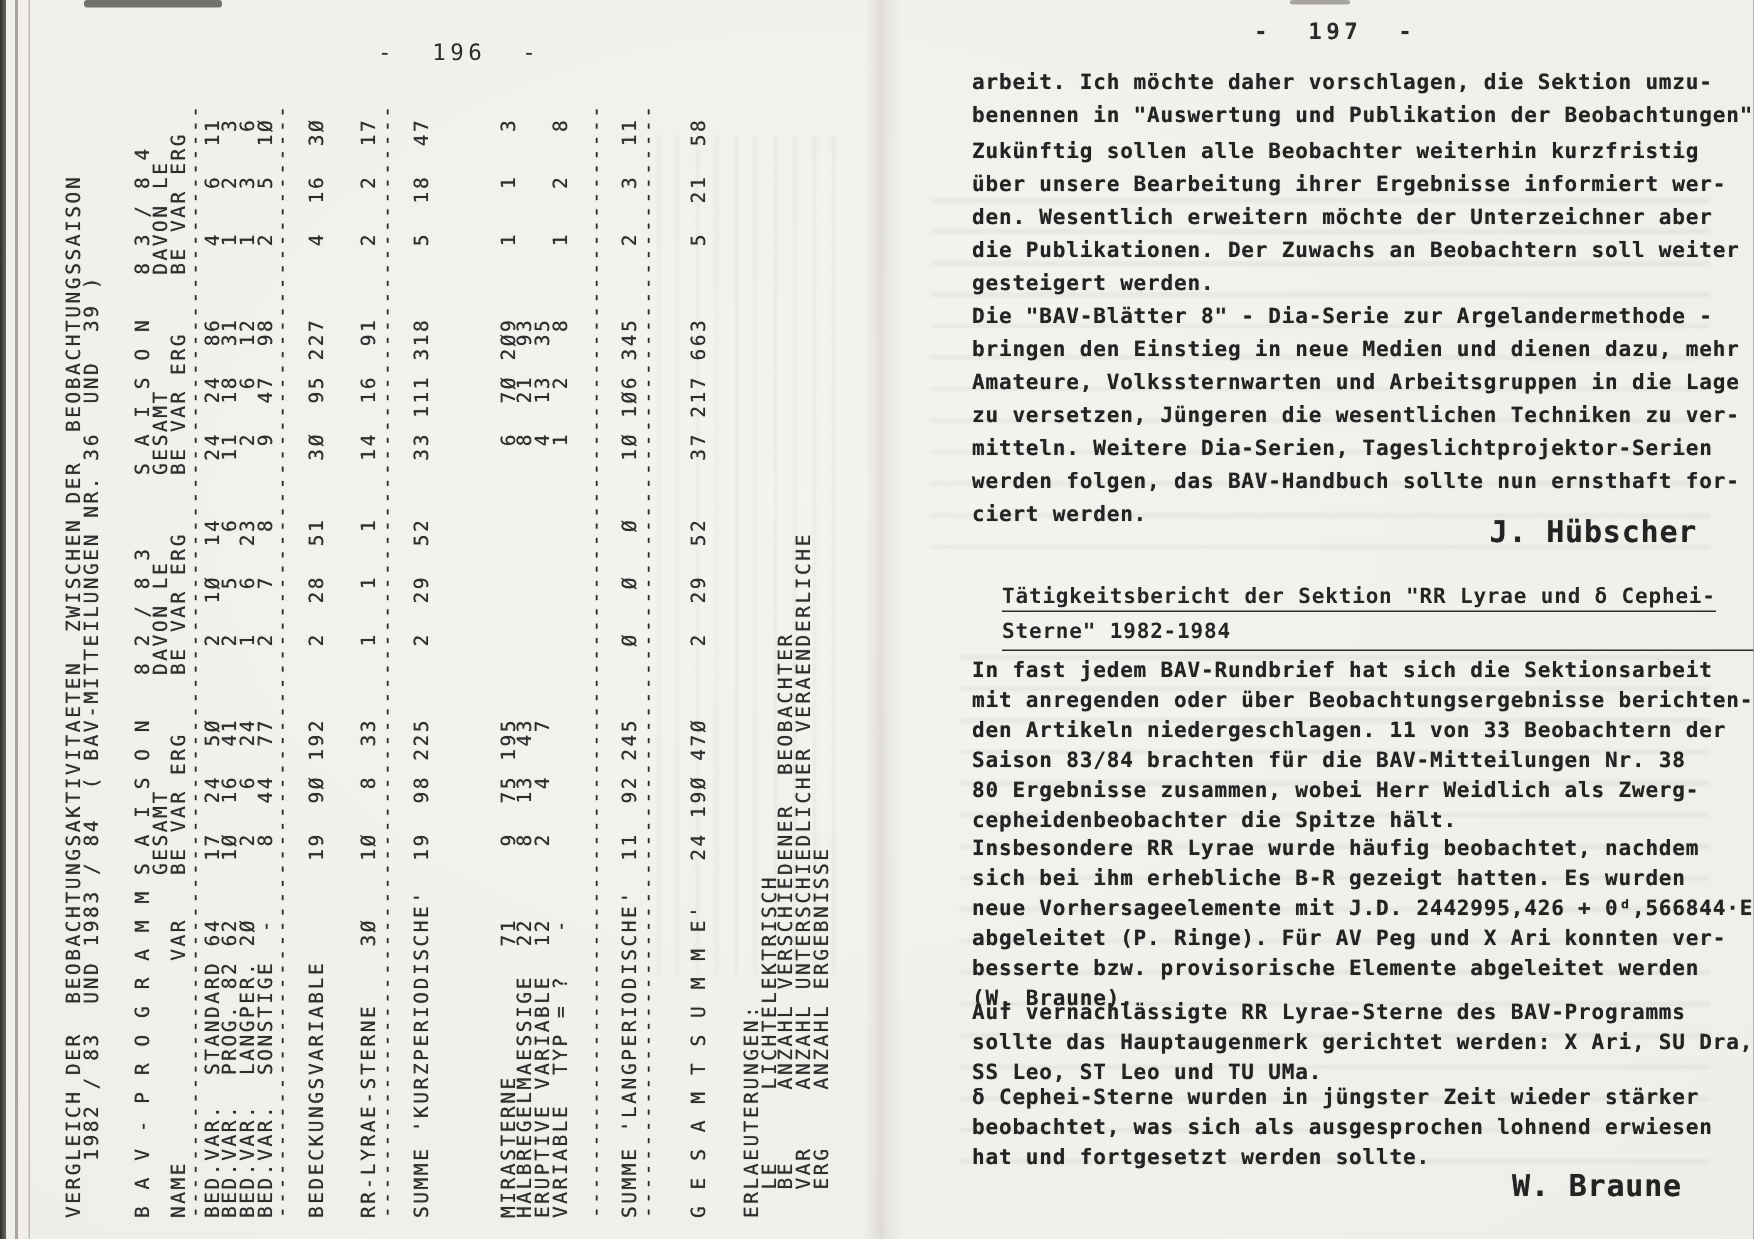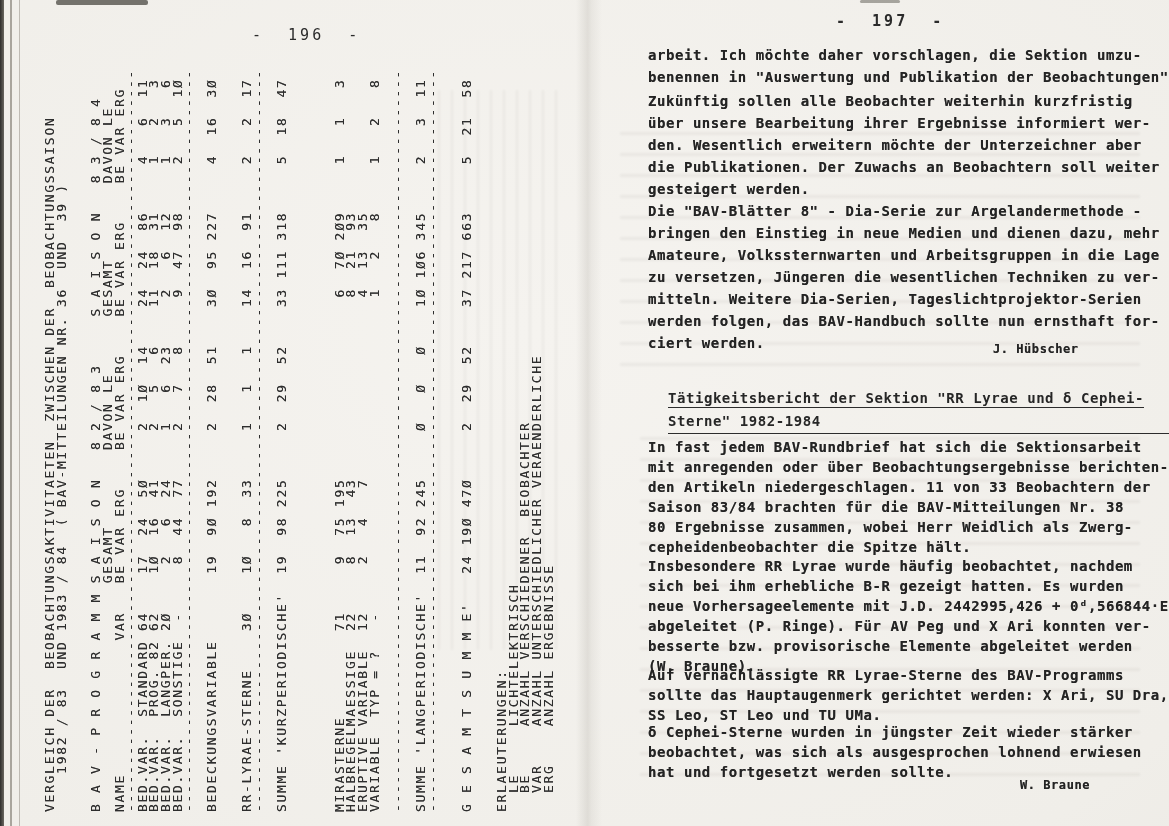--- a/index.html
+++ b/index.html
@@ -25,21 +25,21 @@
     transform:rotate(-90deg) translateX(-766px);transform-origin:0 0;}
   .table-lines{padding:10px 0 0 14px;}
   .tline{height:11.6px;line-height:11.6px;font-size:13px;letter-spacing:1.7px;white-space:pre;
     color:#2d2d2d;text-shadow:0 0 .5px rgba(45,45,45,.65);}
   
   .page-right{position:absolute;left:608px;top:0;width:569px;height:668px;font-weight:bold;}
   .rblock{position:absolute;left:40px;width:534px;}
   .rline{font-size:14px;line-height:22px;letter-spacing:.55px;white-space:pre;color:#232323;
     text-shadow:0 0 .5px rgba(40,40,40,.6);}
   .tight .rline{line-height:20px;}
-  .sig{position:absolute;font-size:12px;letter-spacing:.55px;white-space:pre;color:#232323;
+  .sig{position:absolute;font-size:20px;letter-spacing:.55px;white-space:pre;color:#232323;
     text-shadow:0 0 .5px rgba(40,40,40,.6);}
   .heading{position:absolute;left:60px;top:386px;width:503px;}
   .heading .hline1{font-size:14px;line-height:24px;letter-spacing:.55px;white-space:pre;}
   .heading .hline1 span{border-bottom:1.5px solid #2c2c2c;padding-bottom:1px;}
   .heading .hline2{font-size:14px;line-height:23px;letter-spacing:.55px;white-space:pre;
     border-bottom:1.5px solid #2c2c2c;}
 </style>
 </head>
 <body>
 
@@ -166,15 +166,15 @@
         <div class="rline">sollte das Hauptaugenmerk gerichtet werden: X Ari, SU Dra,</div>
         <div class="rline">SS Leo, ST Leo und TU UMa.</div>
       </div>
     <div class="rblock tight" style="top:722px;">
 
     <div class="rline">δ Cephei-Sterne wurden in jüngster Zeit wieder stärker</div>
         <div class="rline">beobachtet, was sich als ausgesprochen lohnend erwiesen</div>
         <div class="rline">hat und fortgesetzt werden sollte.</div>
       </div>
 
-    <div class="sig" style="left:400px;top:778px;margin-left:12px;">W. Braune</div>
+    <div class="sig" style="left:400px;top:778px;">W. Braune</div>
   </div>
 </div>
 
 </body></html>

